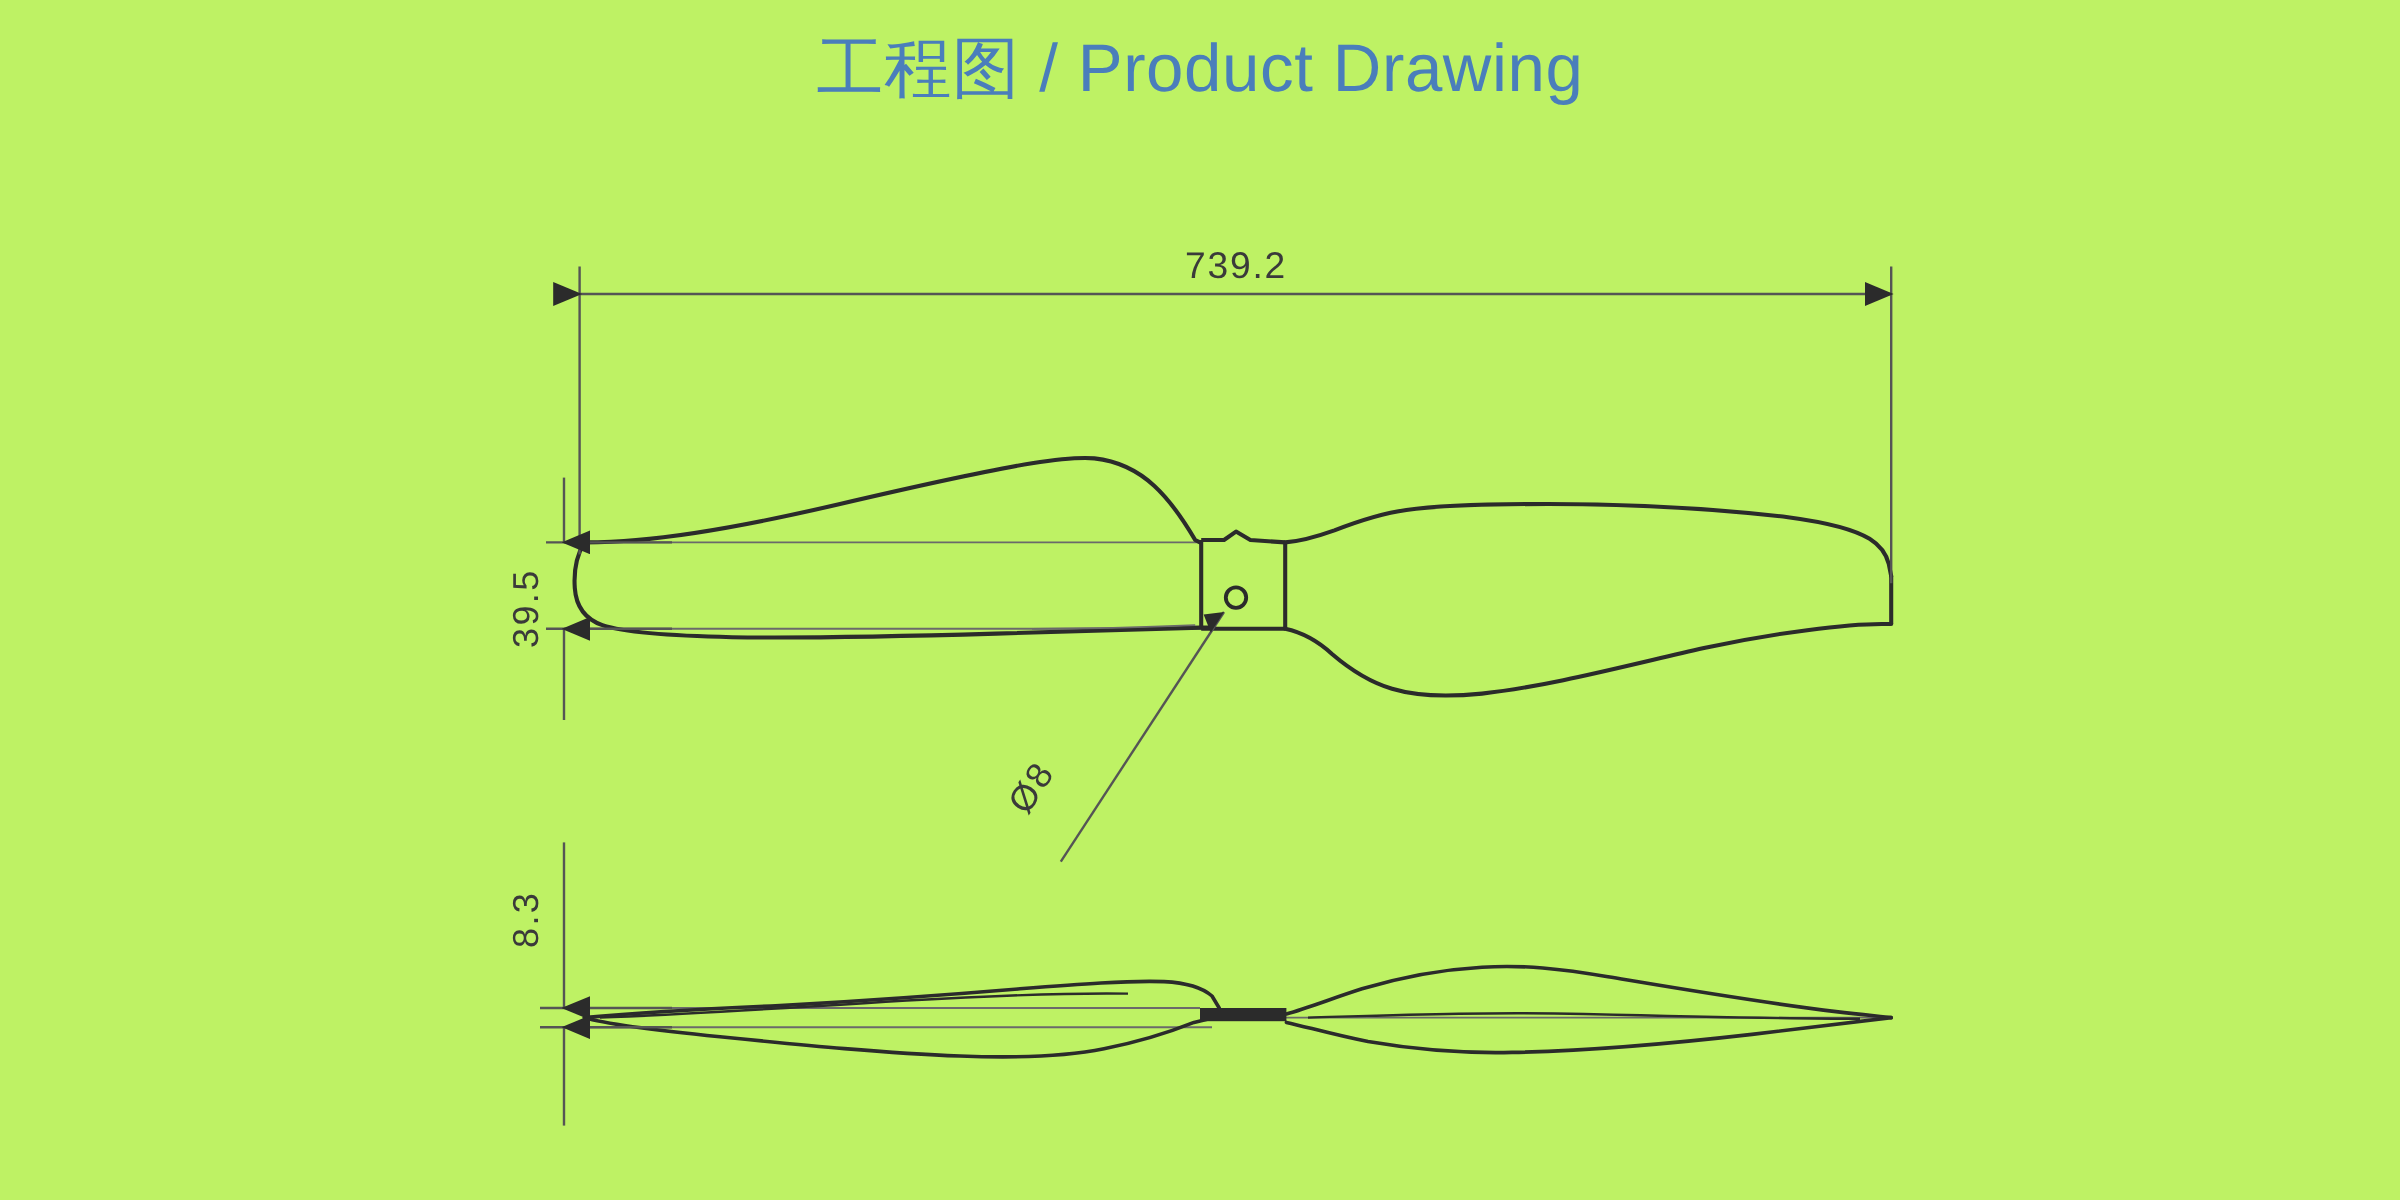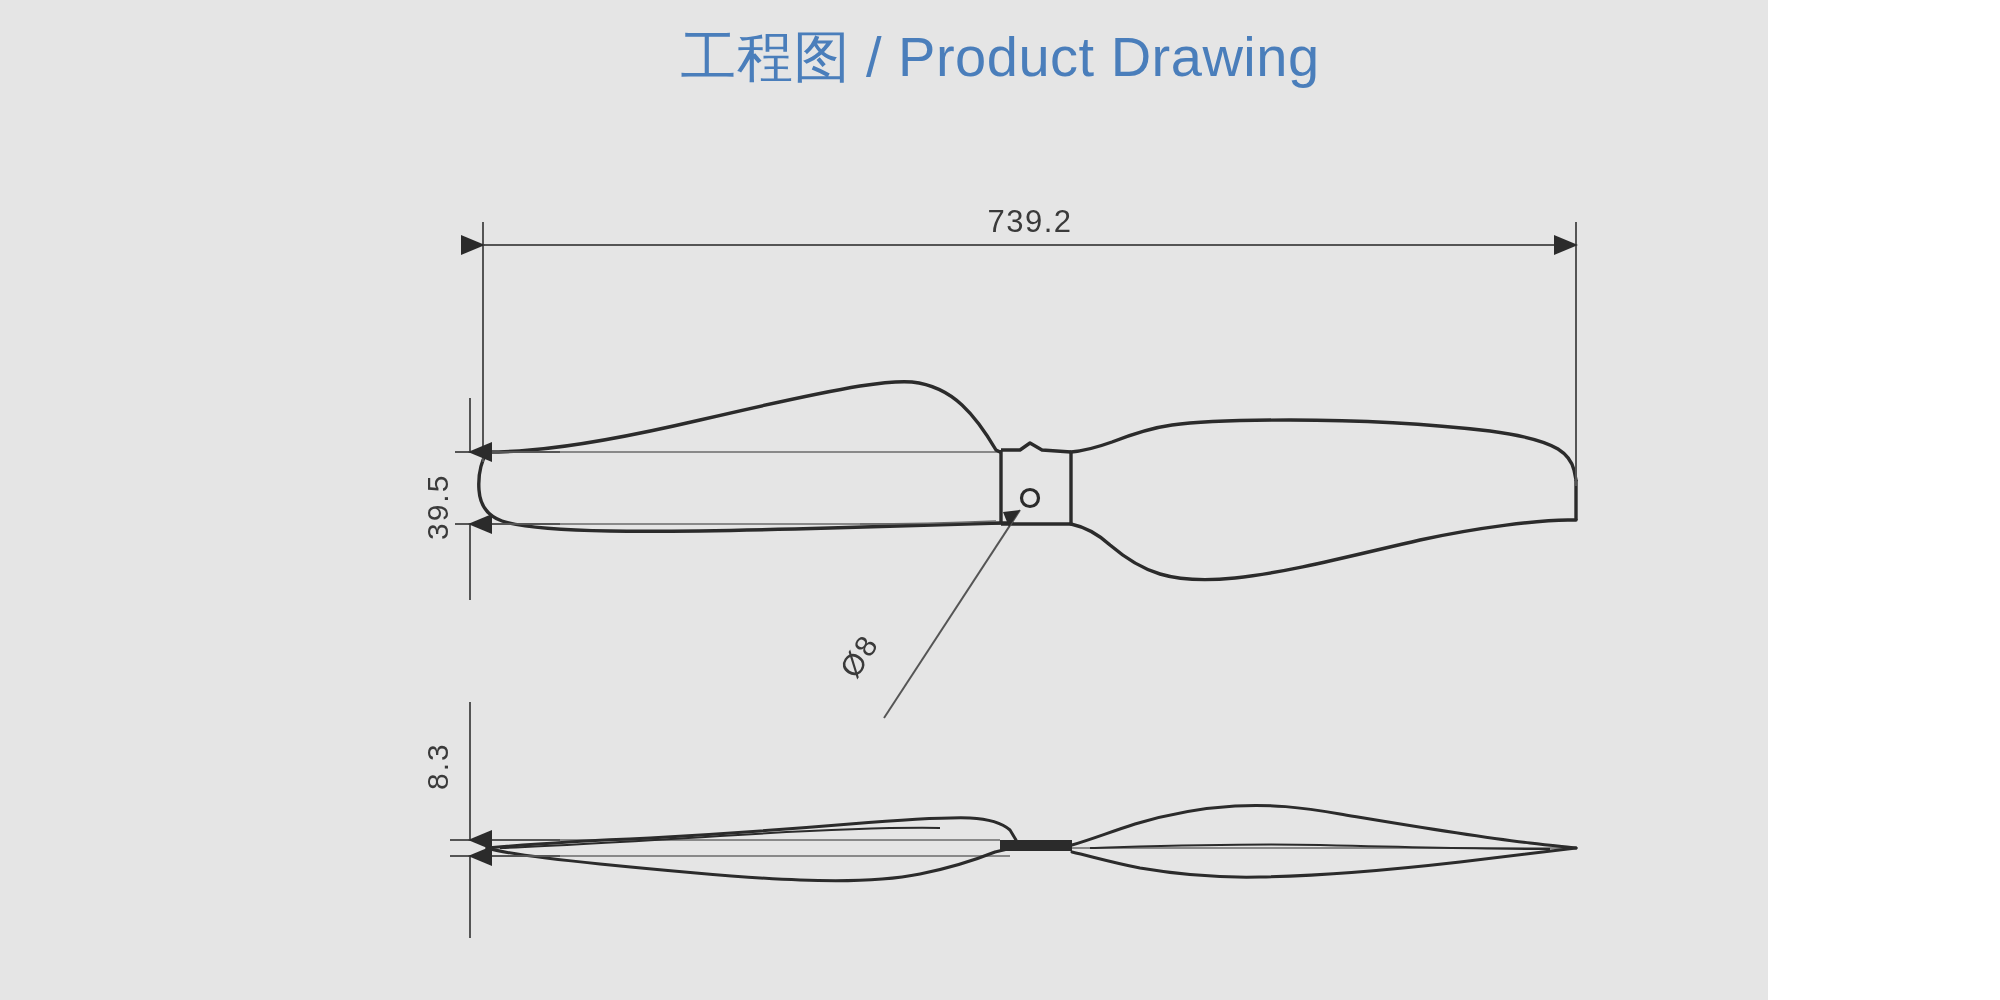--- a/index.html
+++ b/index.html
@@ -11,23 +11,23 @@
   body {
     width: 2000px;
     height: 1000px;
     font-family: "Liberation Sans", sans-serif;
     overflow: hidden;
     position: relative;
   }
   #slide {
     position: absolute;
     left: 0; top: 0;
-    width: 1768px;
-    height: 1000px;
-    background: #e5e5e5;
+    width: 2000px;
+    height: 1000px;
+    background: #bef264;
   }
   #title-block {
     position: absolute;
     left: 0;
     top: 24px;
     width: 2000px;
     text-align: center;
   }
   #title-text {
     display: inline-block;

